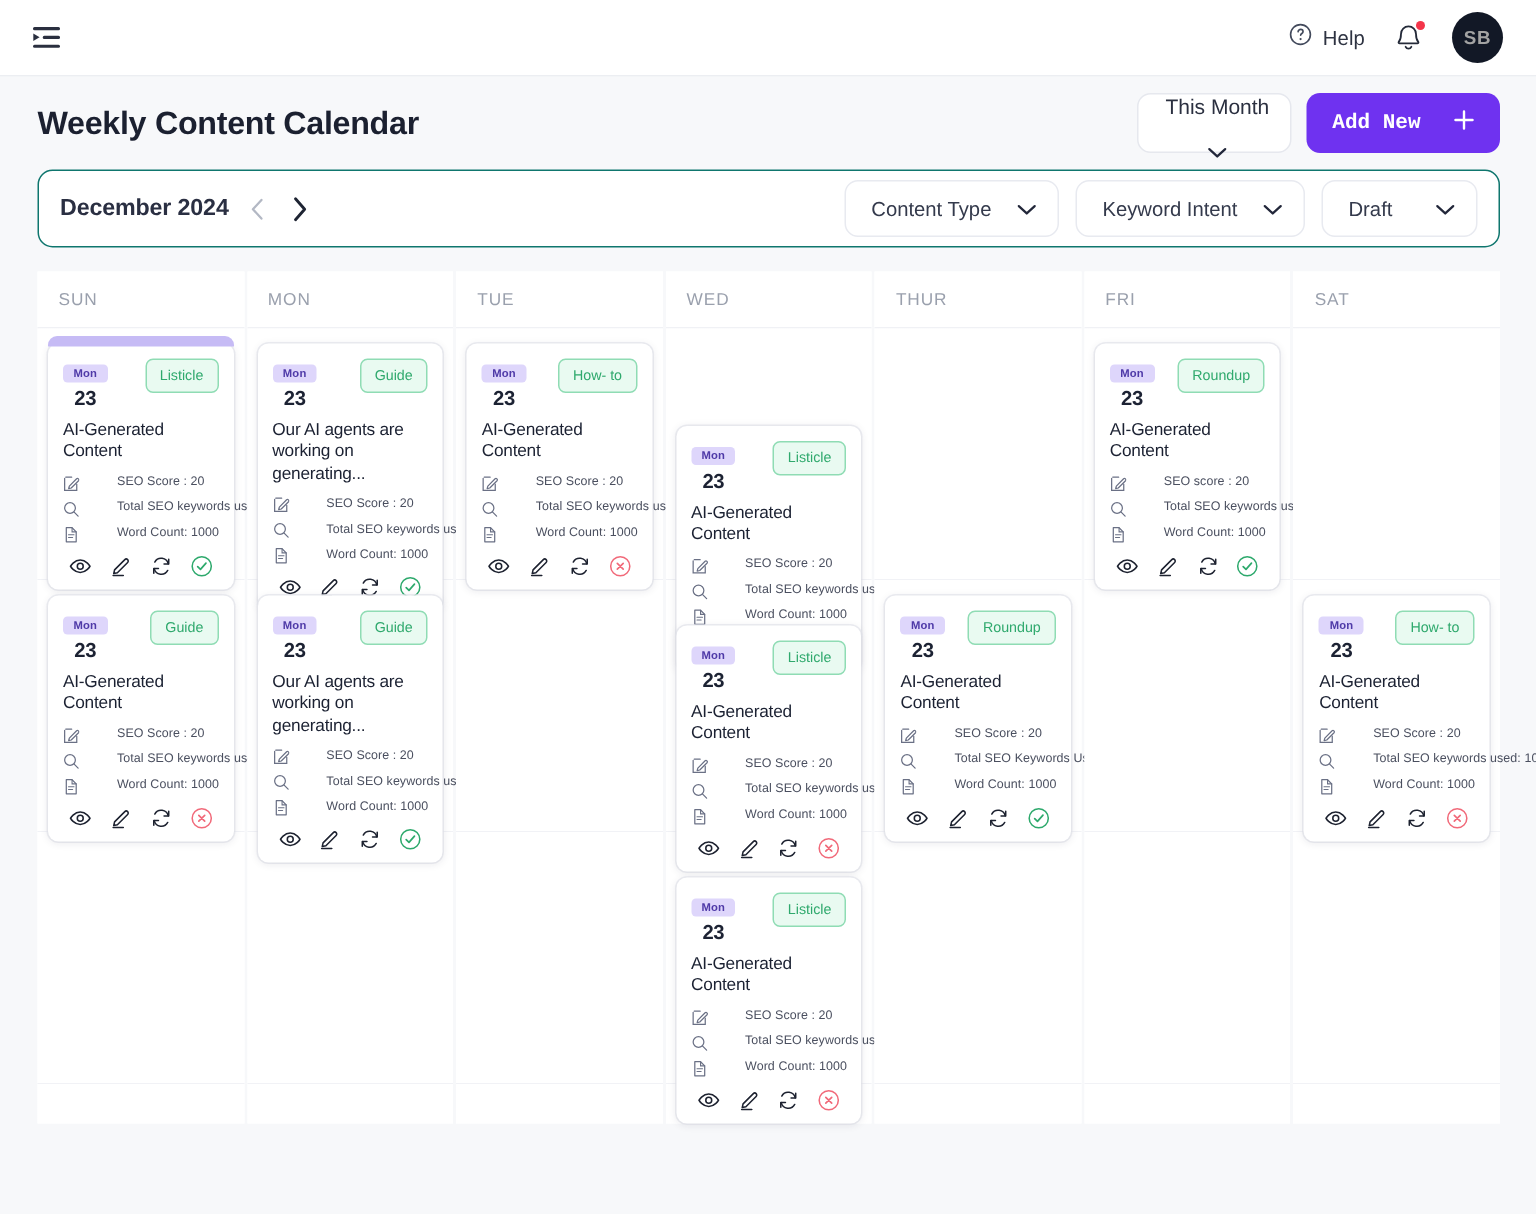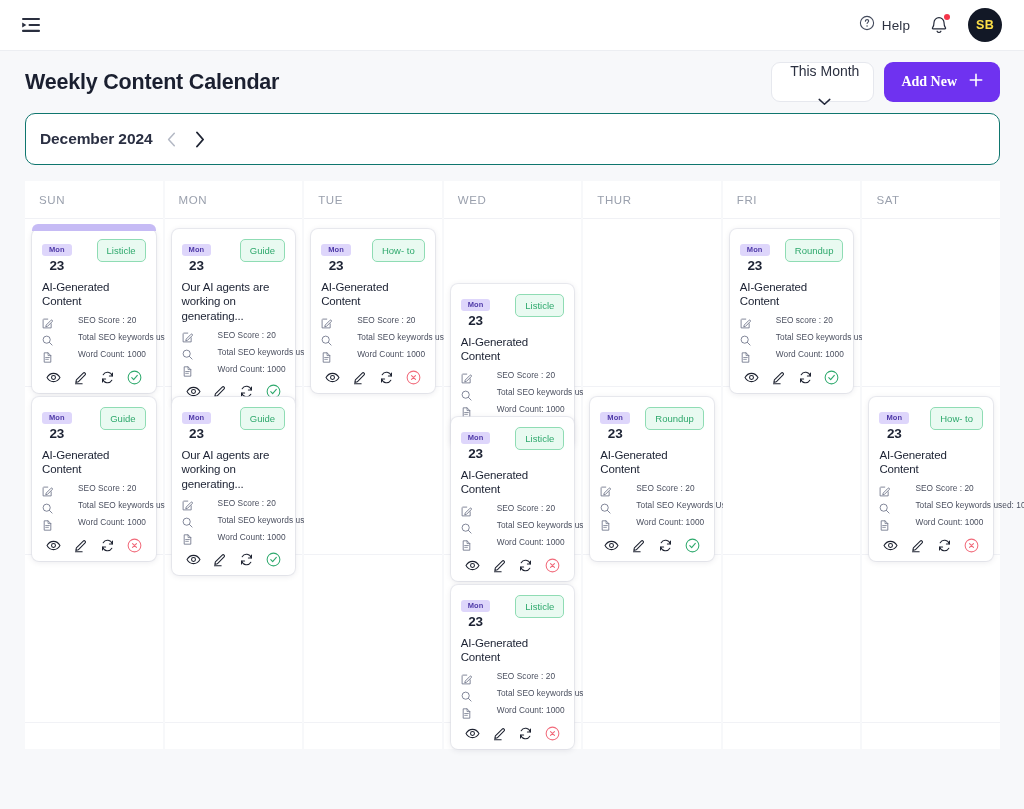--- a/index.html
+++ b/index.html
@@ -45,21 +45,21 @@
     position: absolute;
     right: -1px; top: 0px;
     width: 6px; height: 6px;
     border-radius: 50%;
     background: #f4354a;
   }
   .avatar {
     width: 34px; height: 34px;
     border-radius: 50%;
     background: #121826;
-    color: #fde047;
+    color: #a3a3a3;
     font-size: 12.5px;
     font-weight: bold;
     letter-spacing: .4px;
     display: flex;
     align-items: center;
     justify-content: center;
     cursor: pointer;
   }
 
   
@@ -95,27 +95,27 @@
     cursor: pointer;
     flex-direction: column;
   }
   .btn-add {
     height: 40px;
     padding: 0 17px;
     background: #6f32f0;
     border-radius: 9px;
     display: flex;
     align-items: center;
-    gap: 12px;
+    gap: 22px;
     font-size: 14px;
     font-weight: bold;
     color: #fff;
     cursor: pointer;
     border: none;
-    font-family: Liberation Serif, serif;
+    font-family: Liberation Mono, monospace;
   }
 
   
   .filterbar {
     margin: 0 24px 0 25px;
     height: 52px;
     background: #fff;
     border: 1px solid #0f766e;
     border-radius: 10px;
     display: flex;
@@ -348,20 +348,46 @@
       <svg width="9" height="15" viewBox="0 0 9 15" fill="none">
           <path d="M7.3 1.3 1.6 7.5l5.7 6.2" stroke="#b3b8c4" stroke-width="1.5" stroke-linecap="round" stroke-linejoin="round"></path>
         </svg>
     </span>
     <span class="chev-btn">
       <svg width="10" height="17" viewBox="0 0 10 17" fill="none">
           <path d="M2 1.5 8.1 8.5 2 15.5" stroke="#1e2433" stroke-width="1.9" stroke-linecap="round" stroke-linejoin="round"></path>
         </svg>
     </span>
   </div>
+  <div class="filters">
+    <div class="filter-pill">
+      <span>Content Type</span>
+      <span class="cv">
+        <svg width="13" height="8" viewBox="0 0 13 8" fill="none">
+            <path d="M1.2 1.4 6.5 6.3 11.8 1.4" stroke="#22273a" stroke-width="1.5" stroke-linecap="round" stroke-linejoin="round"></path>
+          </svg>
+      </span>
+    </div>
+    <div class="filter-pill">
+      <span>Keyword Intent</span>
+      <span class="cv">
+        <svg width="13" height="8" viewBox="0 0 13 8" fill="none">
+            <path d="M1.2 1.4 6.5 6.3 11.8 1.4" stroke="#22273a" stroke-width="1.5" stroke-linecap="round" stroke-linejoin="round"></path>
+          </svg>
+      </span>
+    </div>
+    <div class="filter-pill">
+      <span>Draft</span>
+      <span class="cv">
+        <svg width="13" height="8" viewBox="0 0 13 8" fill="none">
+            <path d="M1.2 1.4 6.5 6.3 11.8 1.4" stroke="#22273a" stroke-width="1.5" stroke-linecap="round" stroke-linejoin="round"></path>
+          </svg>
+      </span>
+    </div>
+  </div>
 </div>
 
 <div class="calendar" id="calendar">
     <div class="col">
       <div class="col-head">SUN</div>
       <div class="col-body">
         <div class="card accent" style="top:10px">
           <div class="card-top">
             <div class="date-chip"><div class="dow">Mon</div><div class="dnum">23</div></div>
             <div class="type-badge">Listicle</div>

